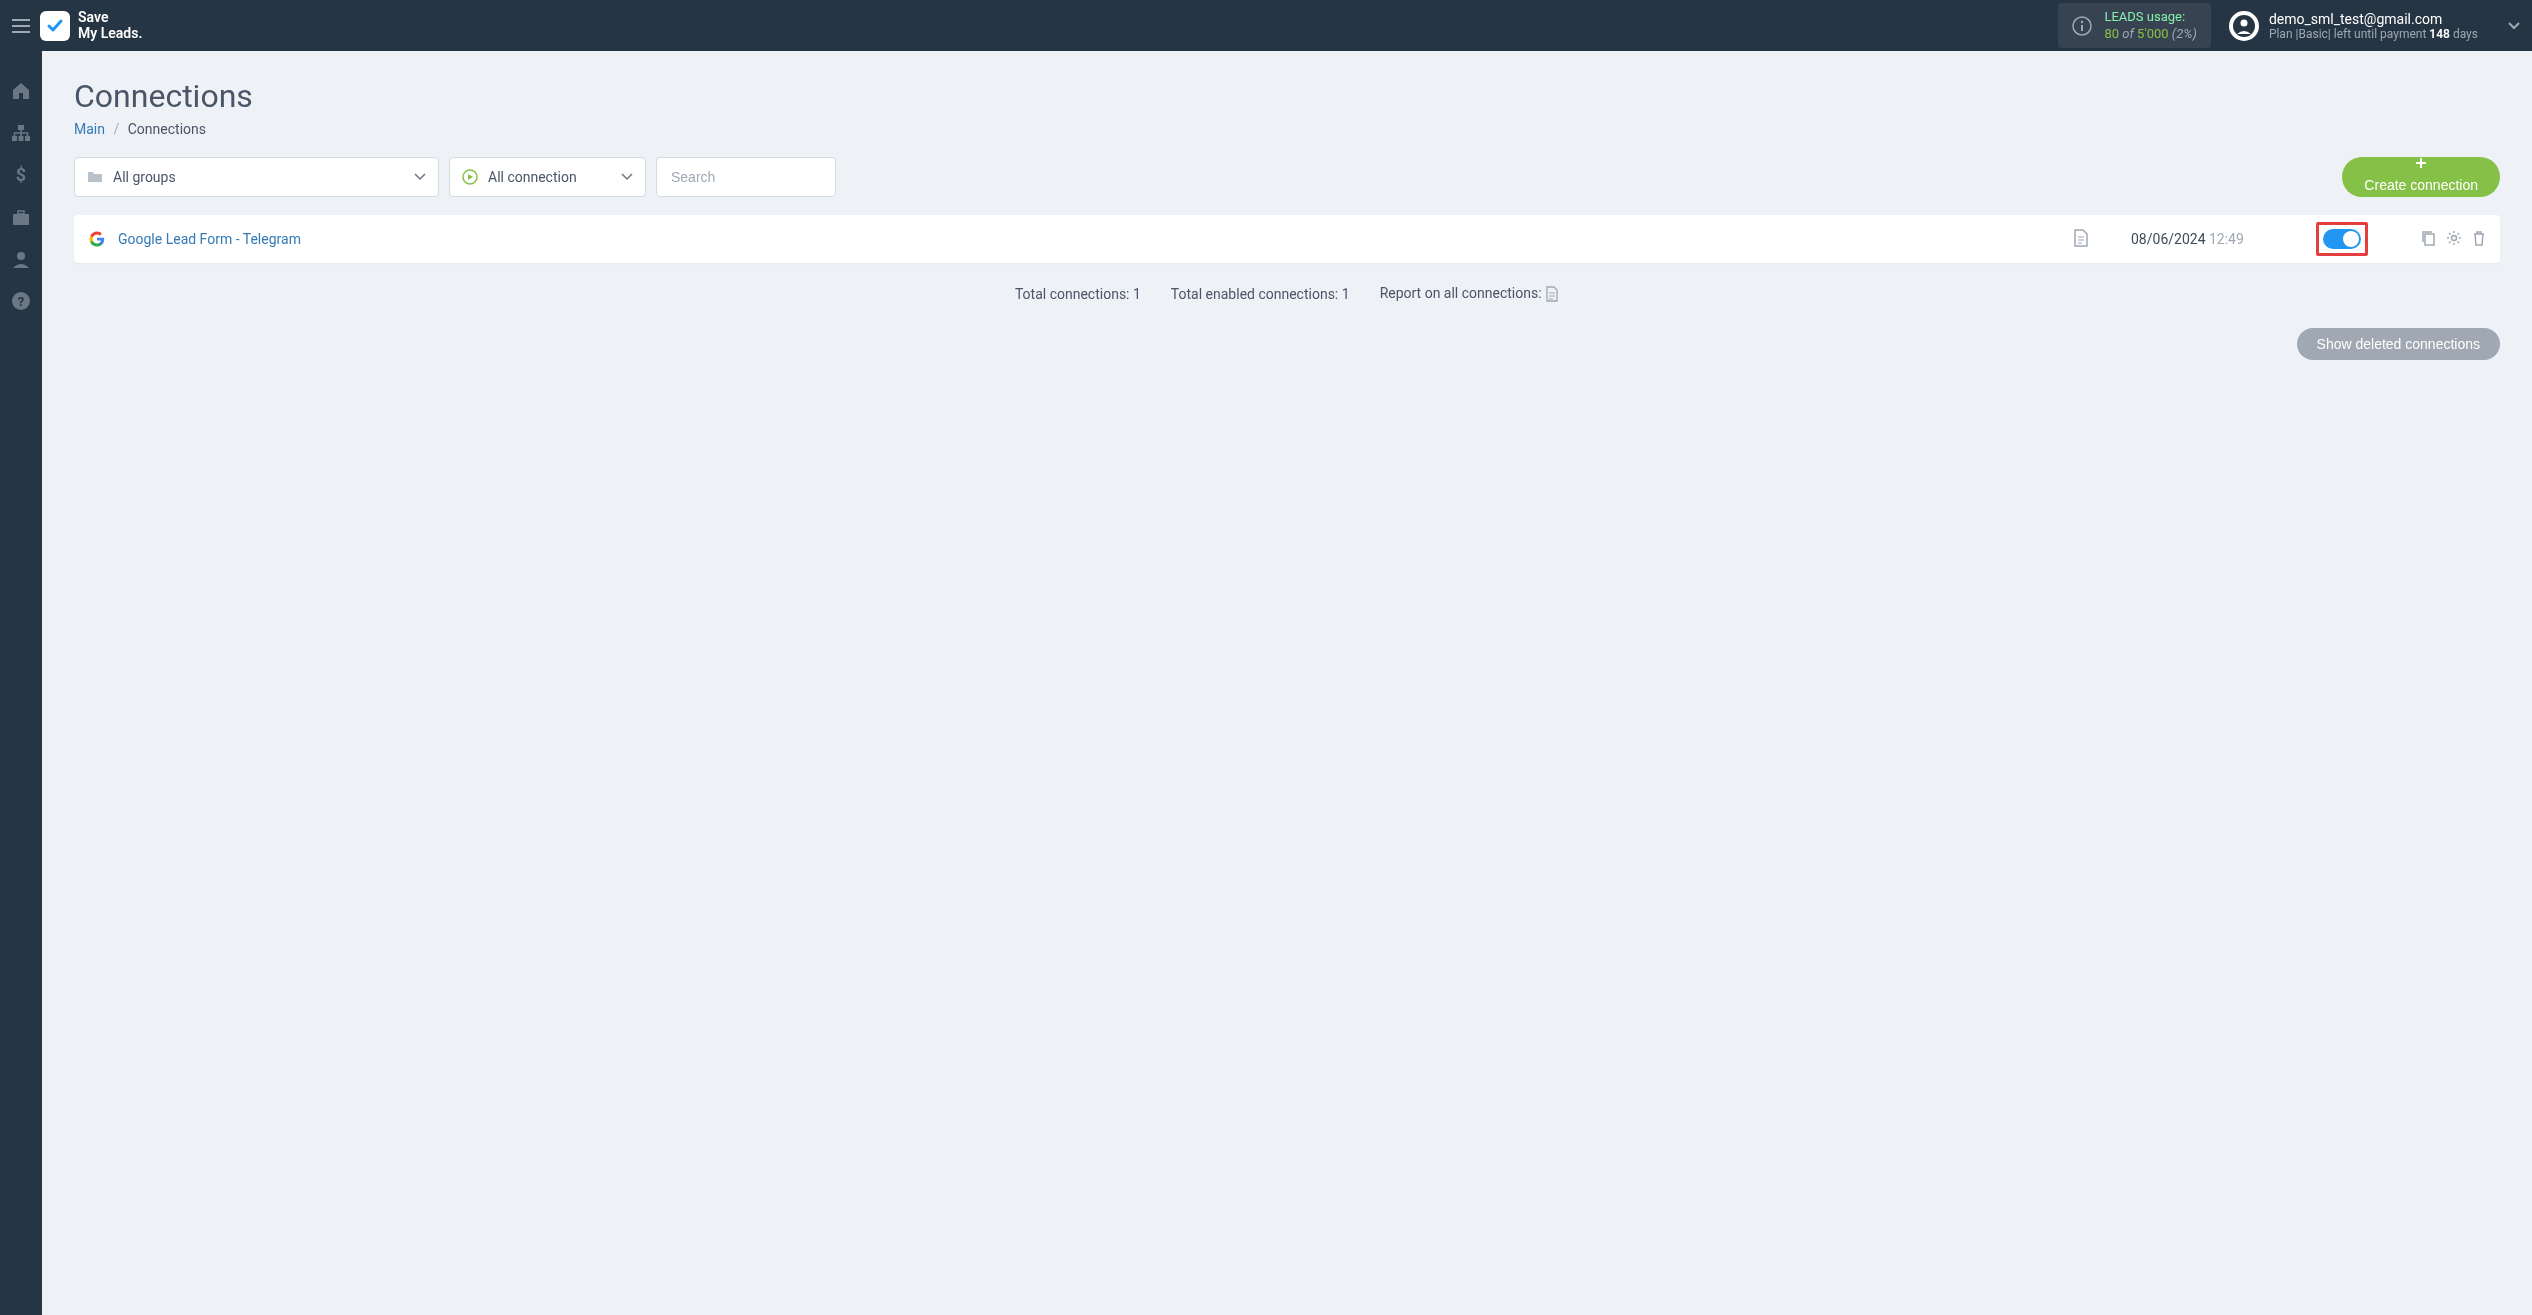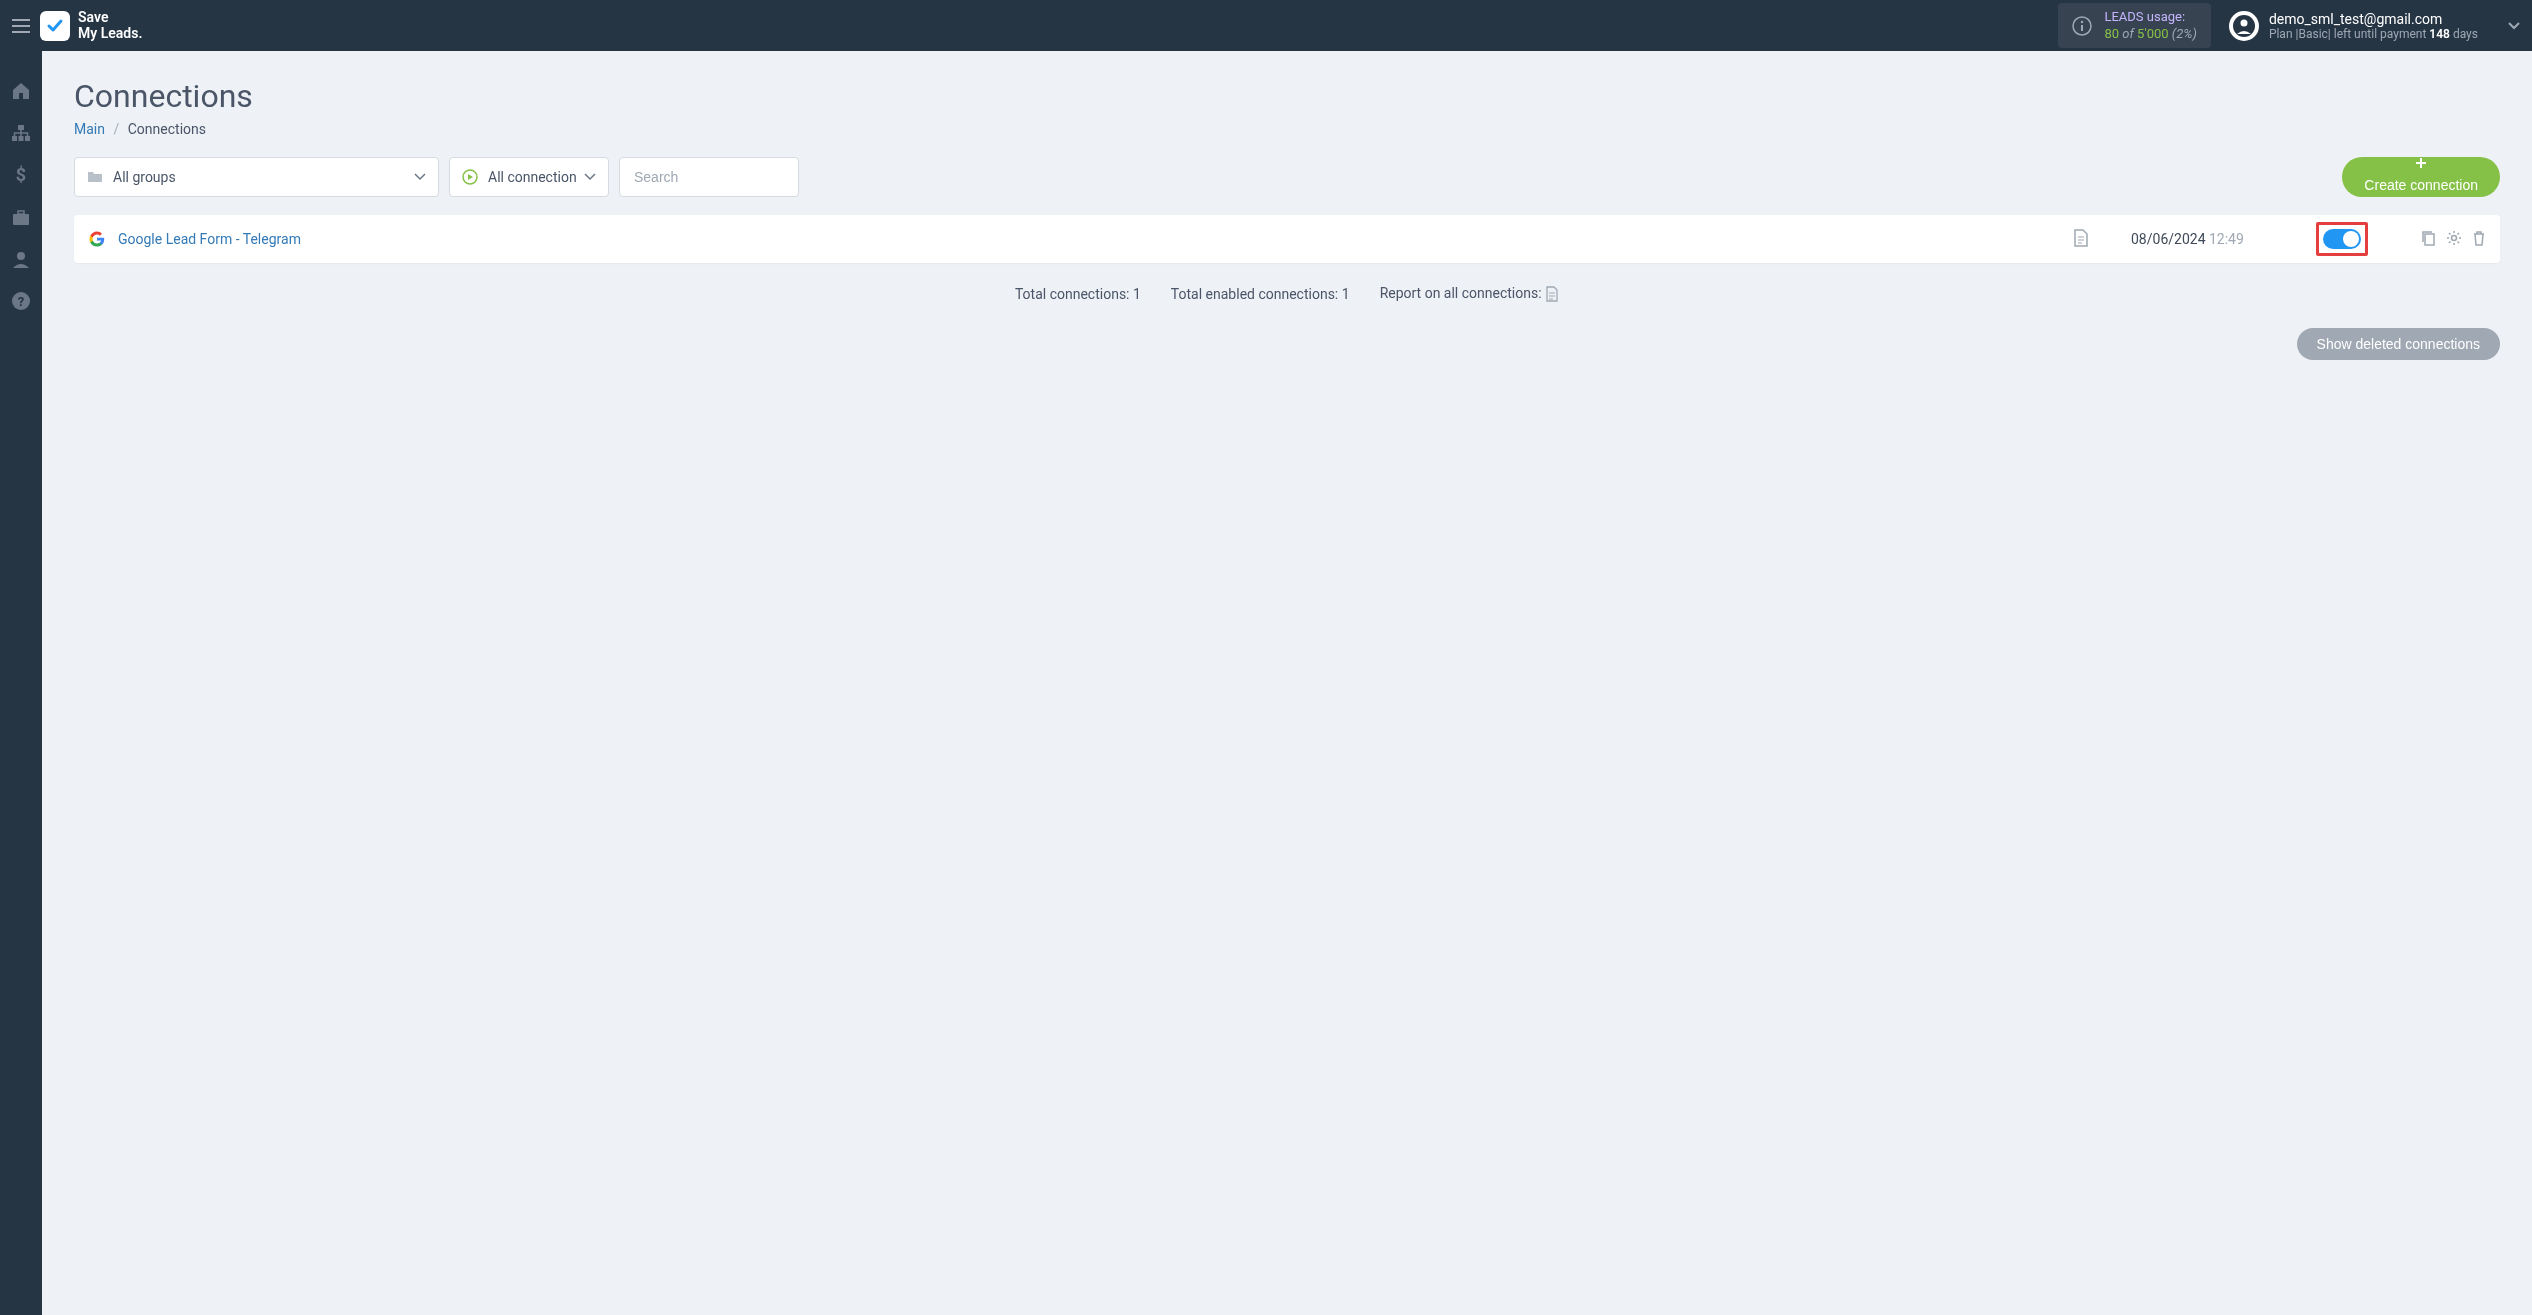--- a/index.html
+++ b/index.html
@@ -56,21 +56,21 @@
       display: flex;
       align-items: center;
       gap: 12px;
     }
     .usage-icon {
       color: #9fa8b3;
       width: 20px;
       height: 20px;
     }
     .usage-text { font-size: 13px; line-height: 1.3; }
-    .usage-label { color: #c4b5fd; }
+    .usage-label { color: #86efac; }
     .usage-used { color: #86c147; }
     .usage-of { color: #9fa8b3; font-style: italic; }
     .usage-total { color: #86c147; }
     .usage-pct { color: #9fa8b3; font-style: italic; }
     .user-box {
       display: flex;
       align-items: center;
       gap: 10px;
       color: #fff;
       font-size: 13px;
@@ -134,21 +134,21 @@
       border: 1px solid #d5dbe1;
       border-radius: 4px;
       height: 40px;
       display: flex;
       align-items: center;
       padding: 0 12px;
       cursor: pointer;
       position: relative;
     }
     .select-box.groups { width: 365px; }
-    .select-box.conn { width: 160px; }
+    .select-box.conn { width: 197px; }
     .select-box .label { color: #4a5568; font-size: 14px; flex: 1; }
     .select-box .chev {
       color: #6b7785;
       position: absolute;
       right: 12px;
     }
     .folder-icon, .play-icon {
       color: #b8c0c9;
       margin-right: 10px;
       flex-shrink: 0;

